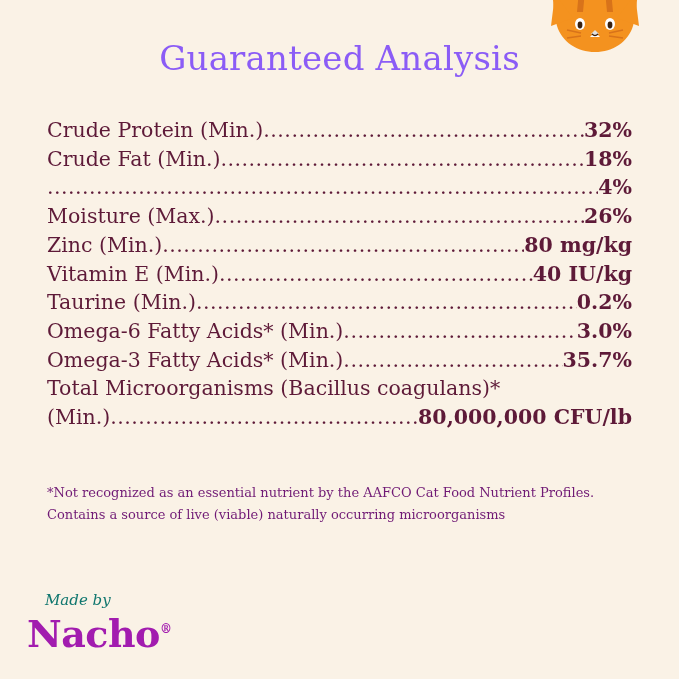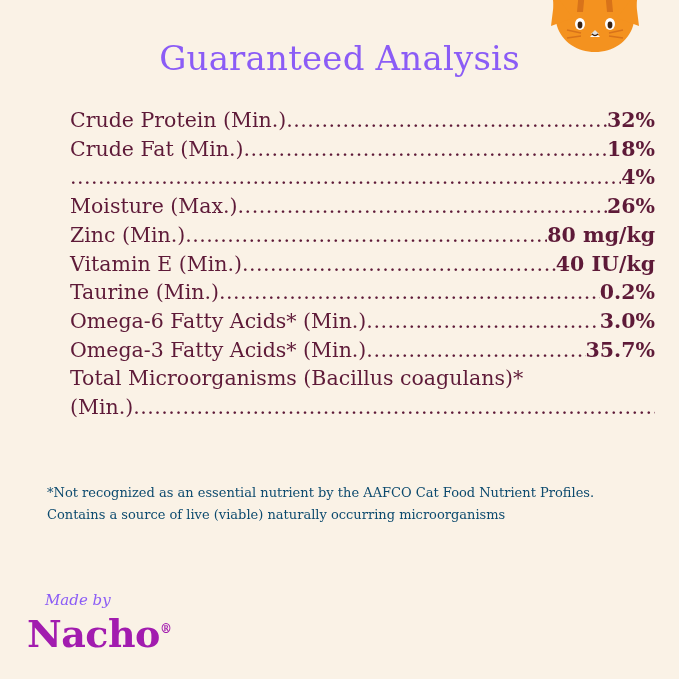--- a/index.html
+++ b/index.html
@@ -40,24 +40,23 @@
     font-family: "DejaVu Serif", serif;
     font-size: 34px;
     font-weight: normal;
     color: #8b5cf6;
     letter-spacing: 0.2px;
   }
 
   
   .analysis {
     position: absolute;
-    top: 106px;
+    top: 116px;
     left: 47px;
     width: 585px;
-    margin-left: 23px;
   }
   .row {
     display: flex;
     align-items: baseline;
     width: 100%;
     font-family: "DejaVu Serif", serif;
     font-size: 20.5px;
     color: #5e1a38;
     line-height: 28.7px;
     white-space: nowrap;
@@ -82,37 +81,37 @@
   }
 
   
   .footnotes {
     position: absolute;
     top: 482px;
     left: 47px;
     width: 600px;
     font-family: "DejaVu Serif", serif;
     font-size: 13px;
-    color: #0c4a6e;
+    color: #701a75;
     line-height: 22px;
   }
 
   
   .logo {
     position: absolute;
     left: 27px;
     bottom: 26px;
     width: 160px;
     height: 62px;
   }
   .logo .made-by {
     font-family: "DejaVu Serif", serif;
     font-style: italic;
     font-size: 15px;
-    color: #8b5cf6;
+    color: #0f766e;
     margin-left: 18px;
     line-height: 18px;
   }
   .logo .nacho {
     font-family: "DejaVu Serif", serif;
     font-weight: bold;
     font-size: 38px;
     color: #a21caf;
     line-height: 40px;
     letter-spacing: -0.5px;
@@ -209,20 +208,21 @@
       <span class="value">35.7%</span>
     </div>
 
     <div class="row nodots">
       <span class="label">Total Microorganisms (Bacillus coagulans)*</span>
     </div>
 
     <div class="row">
       <span class="label">(Min.)</span>
       <span class="dots">....................................................................................................................</span>
+      <span class="value">80,000,000 CFU/lb</span>
     </div>
 
   </div>
 
   <div class="footnotes">
     <div>*Not recognized as an essential nutrient by the AAFCO Cat Food Nutrient Profiles.</div>
     <div>Contains a source of live (viable) naturally occurring microorganisms</div>
   </div>
 
   <div class="logo">

